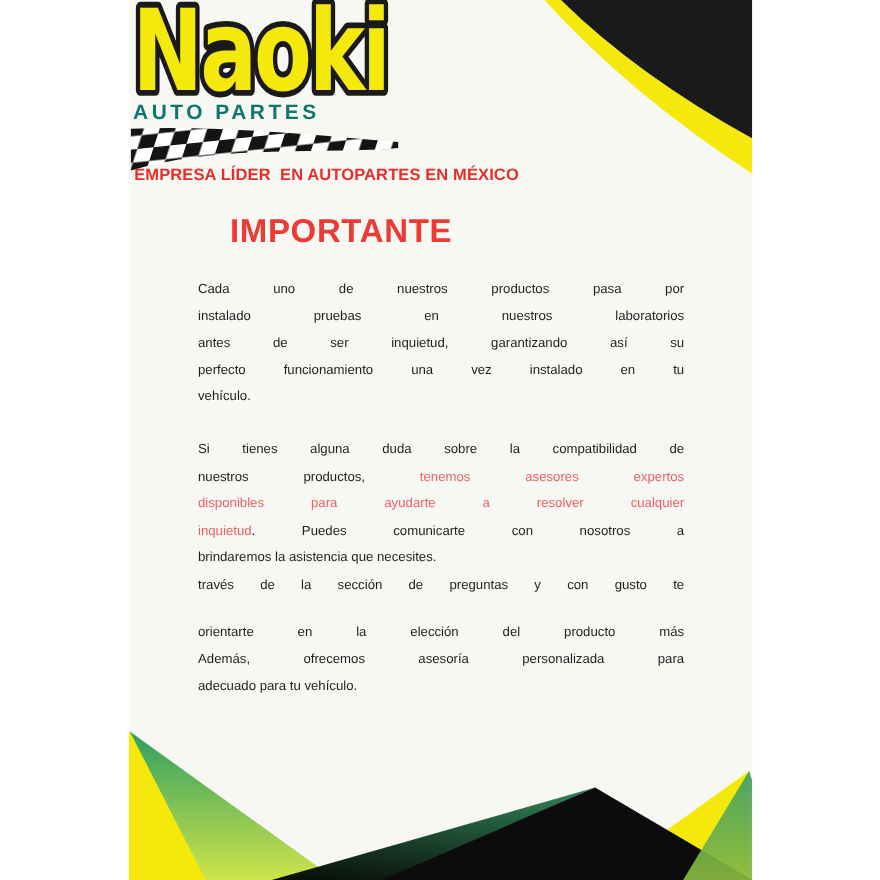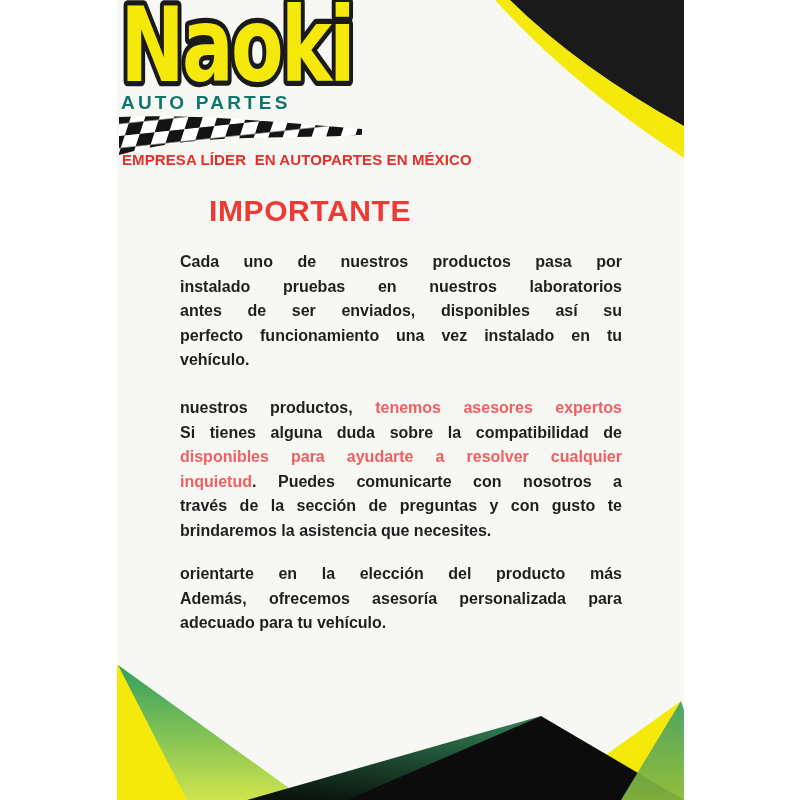--- a/index.html
+++ b/index.html
@@ -23,21 +23,21 @@
   .flag-svg{position:absolute;left:1px;top:112px;width:246px;height:46px;}
   .tagline{position:absolute;left:5px;top:151px;font-size:15px;font-weight:700;
            color:var(--tagline_red);white-space:pre;letter-spacing:.1px;}
 
   
   .corner-svg{position:absolute;right:0;top:0;width:200px;height:160px;}
 
   
   .heading{position:absolute;left:63px;top:194px;font-size:30px;font-weight:700;
            letter-spacing:.6px;color:var(--accent_red);margin-left:29px;}
-  .para{position:absolute;left:63px;width:442px;font-size:16px;font-weight:700;
+  .para{position:absolute;left:63px;width:442px;font-size:12px;font-weight:400;
         color:var(--body_text);line-height:24.6px;}
   .para-1{top:250px;} .para-2{top:396px;} .para-3{top:562px;}
   .tline{text-align:justify;text-align-last:justify;}
   .tline.last{text-align-last:left;}
   .red{color:var(--highlight_coral);}
 
   
   .bottom-svg{position:absolute;left:0;bottom:0;width:567px;height:162px;display:block;}
 </style>
 </head>
@@ -69,32 +69,32 @@
       <path d="M1,5 C80,2 160,10 244,17 L244,23 C160,28 80,20 1,43 Z" fill="url(#chk)"></path>
     </svg>
 
     <div class="tagline">EMPRESA LÍDER  EN AUTOPARTES EN MÉXICO</div>
 
     <div class="heading">IMPORTANTE</div>
 
     <div class="para para-1">
       <div class="tline">Cada uno de nuestros productos pasa por</div>
       <div class="tline">instalado pruebas en nuestros laboratorios</div>
-      <div class="tline">antes de ser enviados, disponibles así su</div>
+      <div class="tline">antes de ser inquietud, garantizando así su</div>
       <div class="tline">perfecto funcionamiento una vez instalado en tu</div>
       <div class="tline last">vehículo.</div>
     </div>
 
     <div class="para para-2">
+      <div class="tline">Si tienes alguna duda sobre la compatibilidad de</div>
       <div class="tline"><span>nuestros productos, </span><span class="red">tenemos asesores expertos</span></div>
-      <div class="tline">Si tienes alguna duda sobre la compatibilidad de</div>
       <div class="tline red">disponibles para ayudarte a resolver cualquier</div>
       <div class="tline"><span class="red">inquietud</span><span>. Puedes comunicarte con nosotros a</span></div>
+      <div class="tline last">brindaremos la asistencia que necesites.</div>
       <div class="tline">través de la sección de preguntas y con gusto te</div>
-      <div class="tline last">brindaremos la asistencia que necesites.</div>
     </div>
 
     <div class="para para-3">
       <div class="tline">orientarte en la elección del producto más</div>
       <div class="tline">Además, ofrecemos asesoría personalizada para</div>
       <div class="tline last">adecuado para tu vehículo.</div>
     </div>
 
     <svg class="bottom-svg" viewBox="0 0 567 162" aria-hidden="true">
       <defs>

